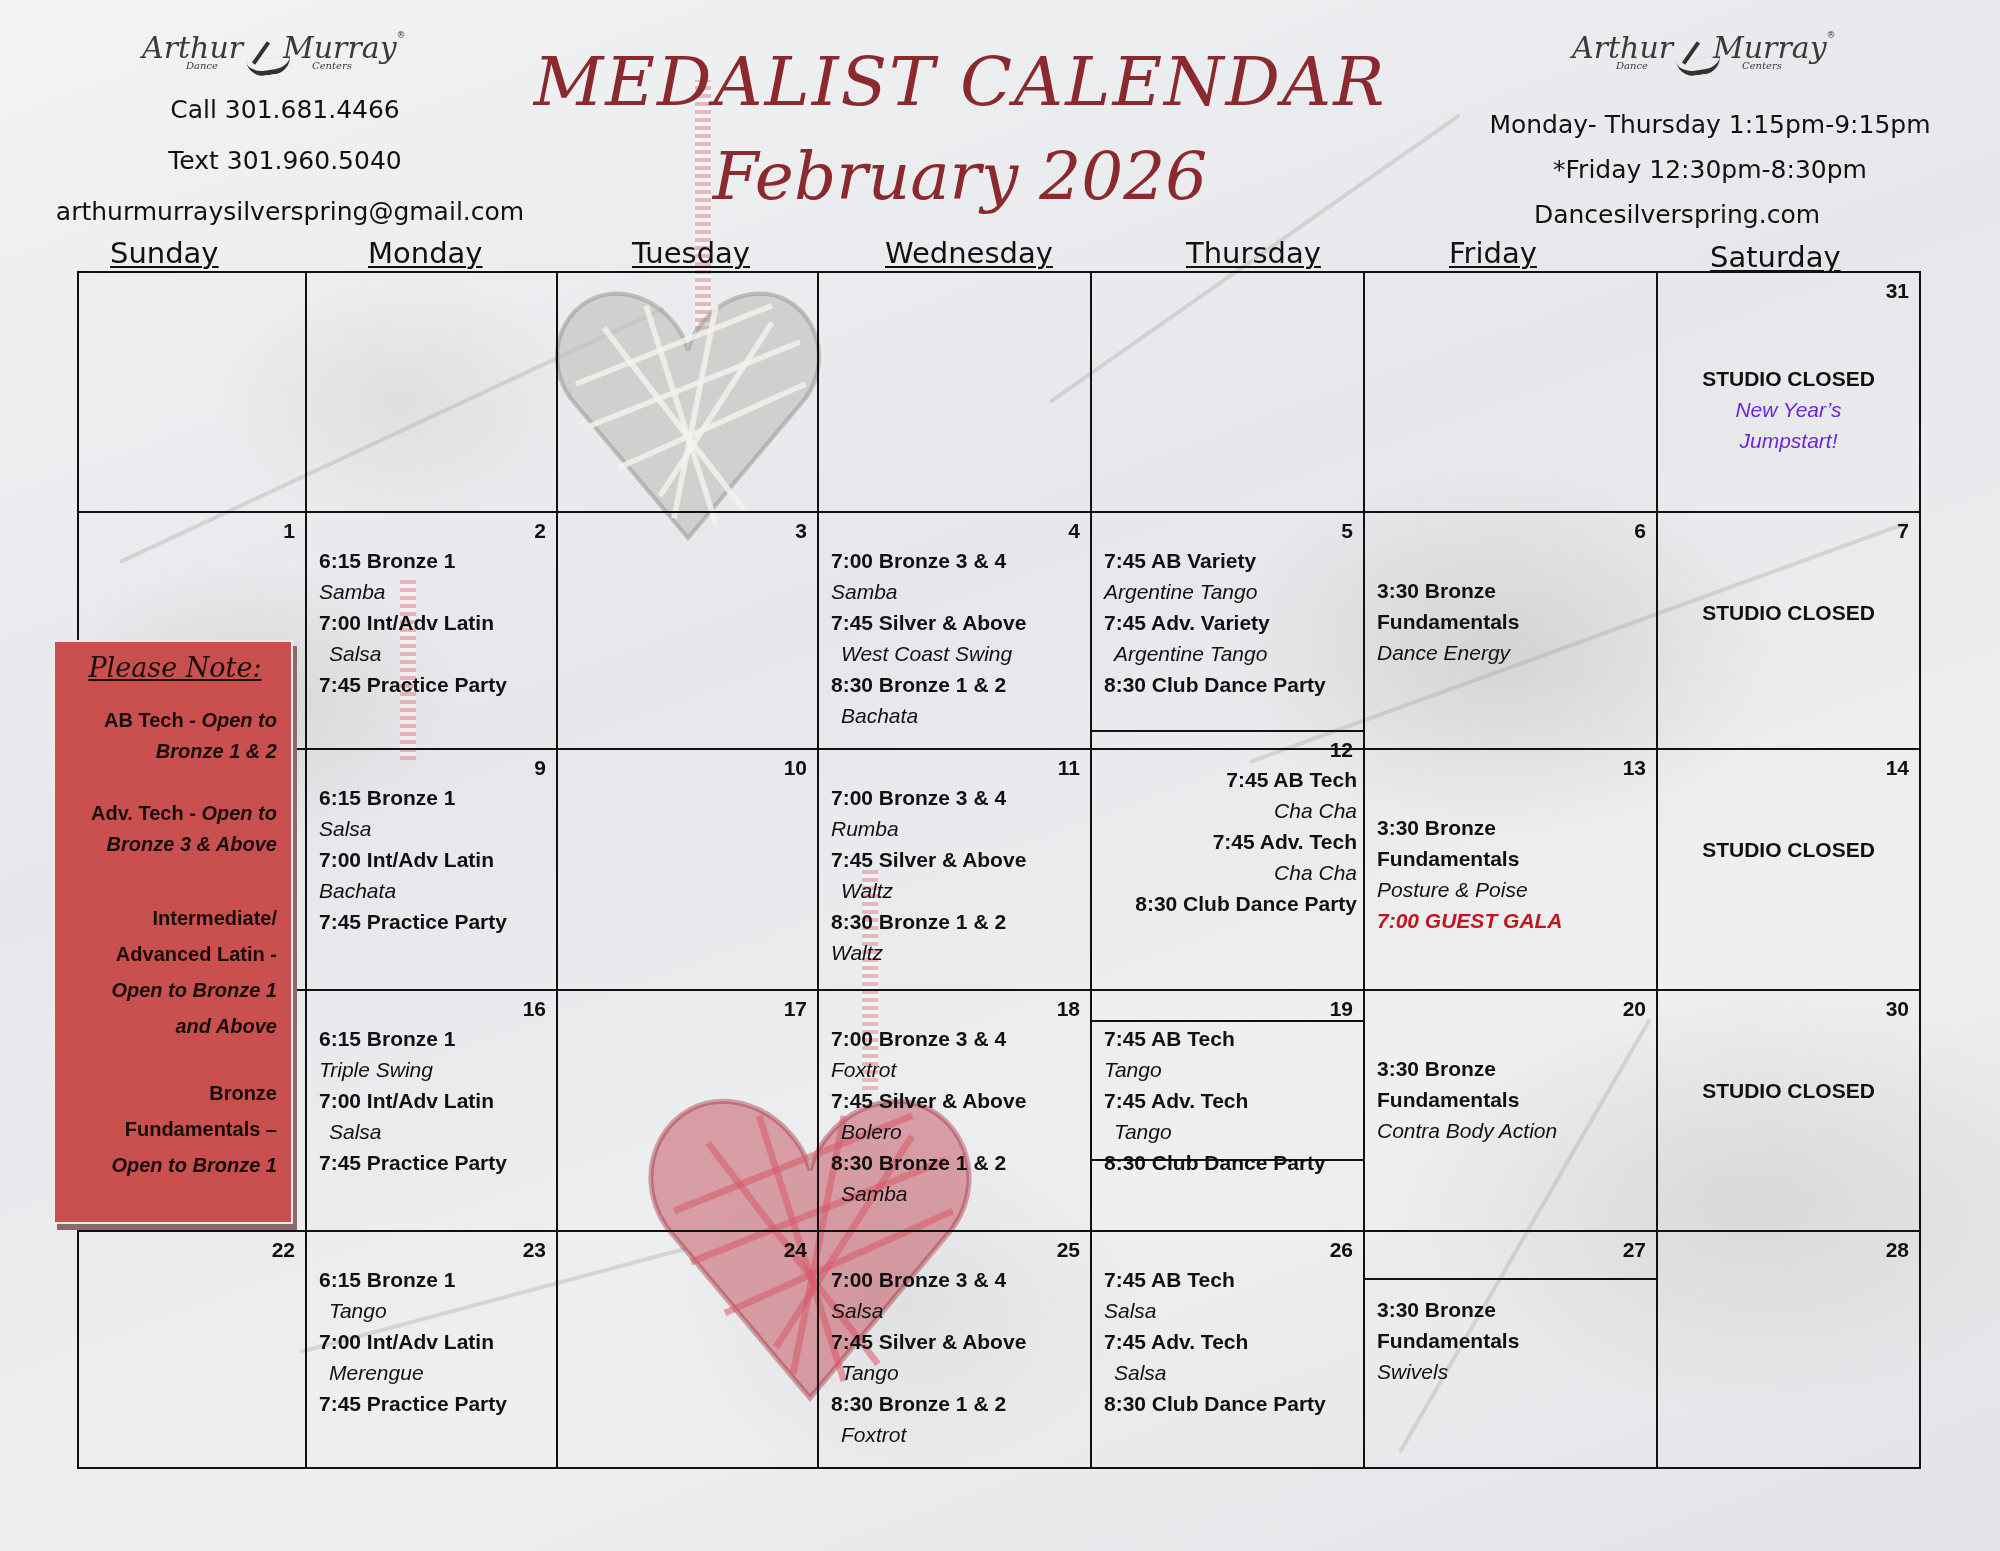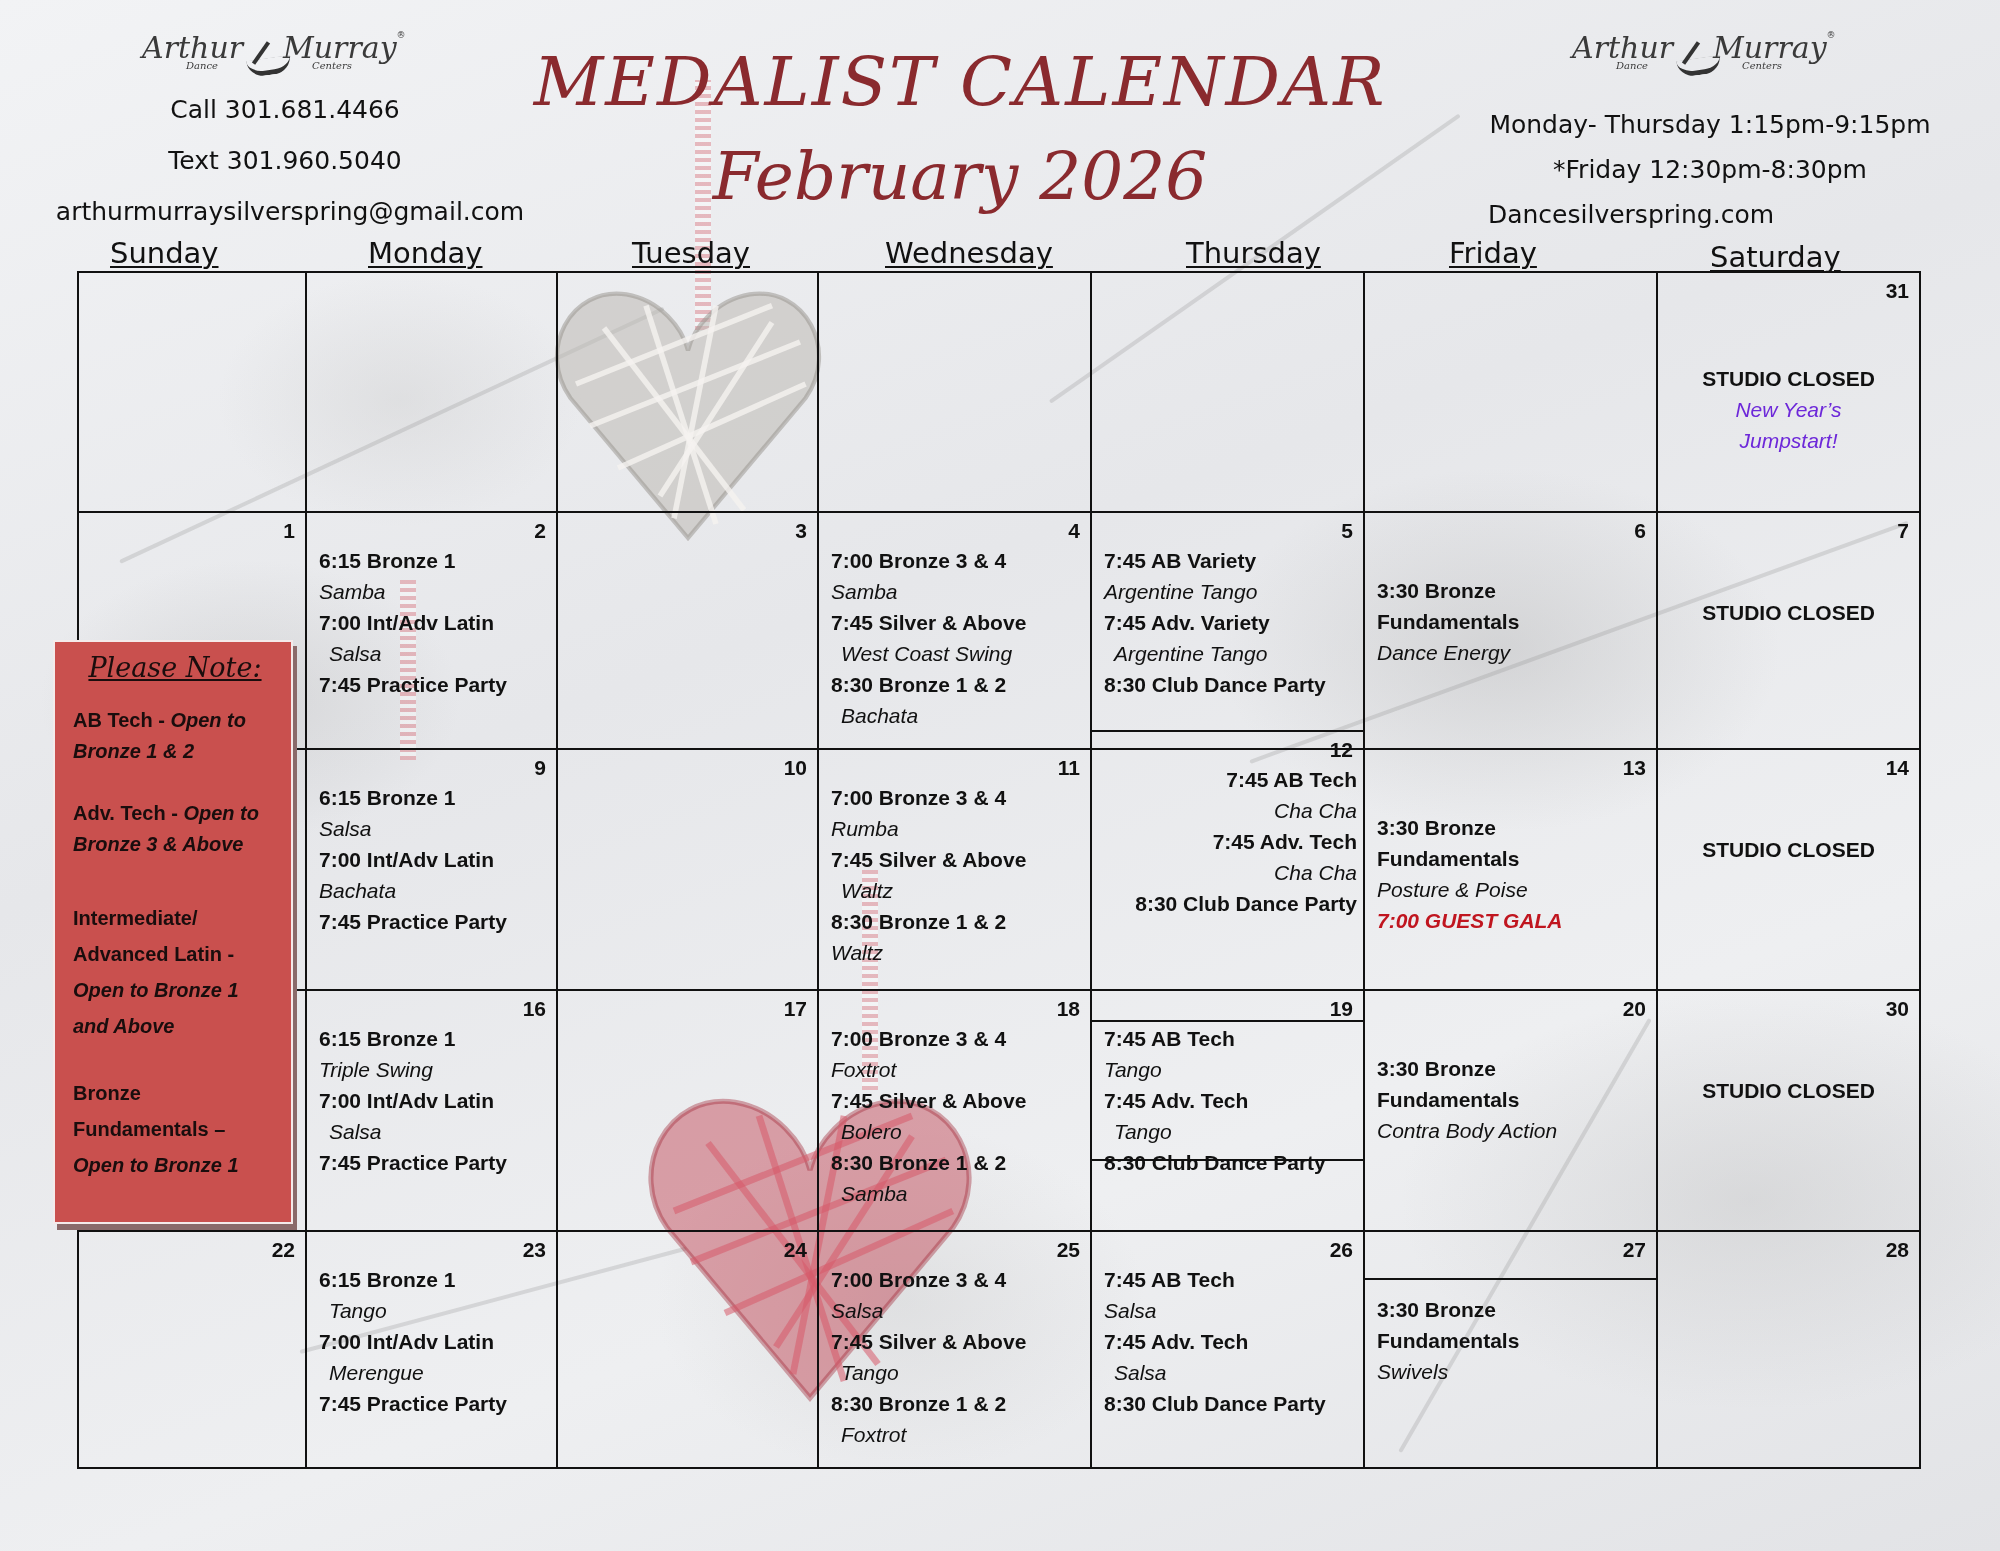--- a/index.html
+++ b/index.html
@@ -44,21 +44,21 @@
     .ev-indent { padding-left: 10px; }
     .ev-red { color: #c0151f; font-weight: bold; font-style: italic; }
     .center-block { position: absolute; left: 0; right: 0; text-align: center; font-family: "Liberation Sans", sans-serif; font-size: 21px; line-height: 31px; }
     .closed { font-weight: bold; color: #111; }
     .promo { font-weight: normal; font-style: italic; color: #6d28d9; }
     .fri-events { top: 62px; }
 
     .note { position: absolute; left: 53px; top: 640px; width: 240px; height: 584px;
       background: #c9504e; border: 2px solid #f4eaea; box-shadow: 4px 6px 0 #8a6a6a; box-sizing: border-box; padding: 10px 14px 0 18px; }
     .note-title { text-align: center; font-family: "DejaVu Serif", serif; font-style: italic; font-size: 27px; text-decoration: underline; color: #1a0d0d; margin-bottom: 22px; }
-    .note-item { font-family: "Liberation Sans", sans-serif; font-size: 20px; line-height: 31px; color: #1a0d0d; margin-bottom: 31px; }
+    .note-item { font-family: "Liberation Sans", sans-serif; font-size: 20px; line-height: 31px; color: #1a0d0d; margin-bottom: 31px; text-align: right; }
     .note-item .lbl { font-weight: bold; }
     .note-item .desc { font-weight: bold; font-style: italic; }
   </style>
 </head>
 <body>
 
 <div class="branch" style="left:120px;top:560px;width:600px;transform:rotate(-25deg);"></div>
 <div class="branch" style="left:1250px;top:760px;width:700px;transform:rotate(-20deg);"></div>
 <div class="branch" style="left:1050px;top:400px;width:500px;transform:rotate(-35deg);"></div>
 <div class="branch" style="left:1400px;top:1450px;width:500px;transform:rotate(-60deg);"></div>
@@ -106,21 +106,21 @@
 <div class="title title-sub">February 2026</div>
 
 <div class="logo" style="left:1572px;top:30px;">
   <span class="big">Arthur</span><span class="mark"></span><span class="big">Murray</span><span style="font-size:9px;vertical-align:top;">®</span>
   <span class="small" style="left:44px;">Dance</span>
   <span class="small" style="left:170px;">Centers</span>
 </div>
 
 <div class="contact" style="left:1450px;width:520px;top:110px;">Monday- Thursday 1:15pm-9:15pm</div>
 <div class="contact" style="left:1450px;width:520px;top:155px;">*Friday 12:30pm-8:30pm</div>
-<div class="contact" style="left:1371px;width:520px;top:200px;">Dancesilverspring.com</div>
+<div class="contact" style="left:1417px;width:520px;top:200px;">Dancesilverspring.com</div>
 
 <div class="dow" style="left:110px;">Sunday</div>
 <div class="dow" style="left:368px;">Monday</div>
 <div class="dow" style="left:632px;">Tuesday</div>
 <div class="dow" style="left:885px;">Wednesday</div>
 <div class="dow" style="left:1186px;">Thursday</div>
 <div class="dow" style="left:1449px;">Friday</div>
 <div class="dow" style="left:1710px;top:240px;">Saturday</div>
 
 <div class="grid" id="grid">

